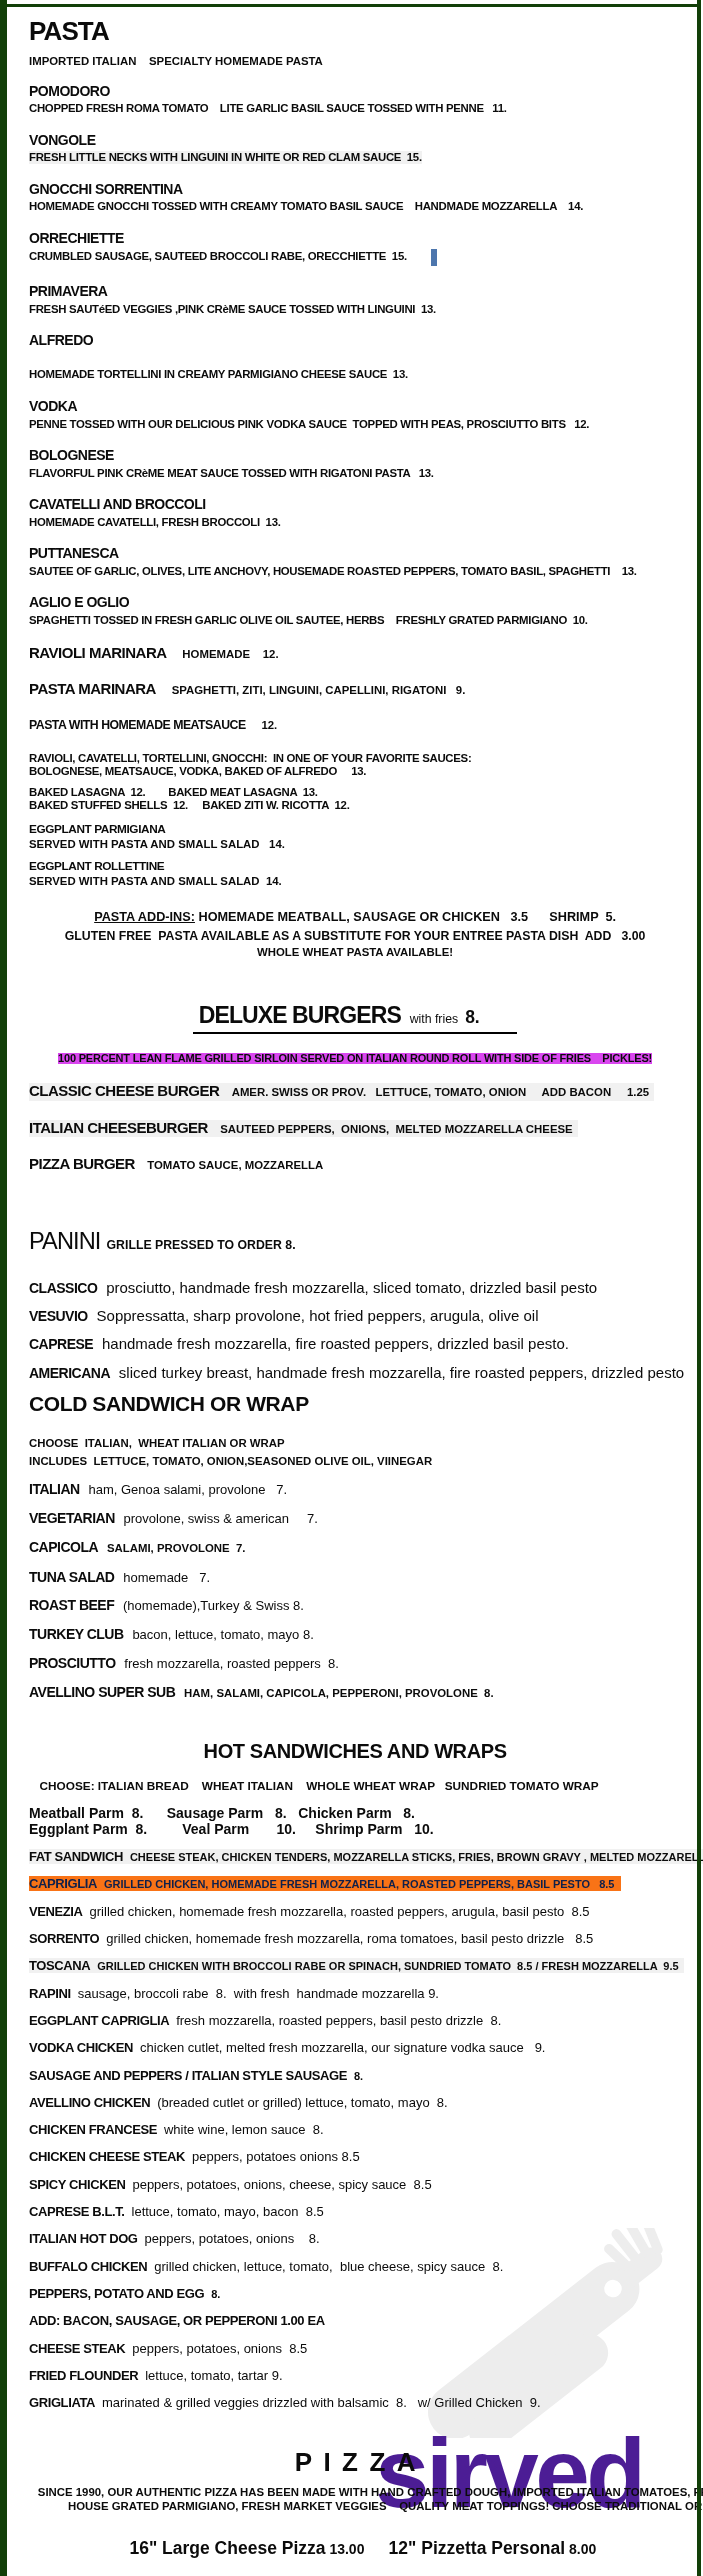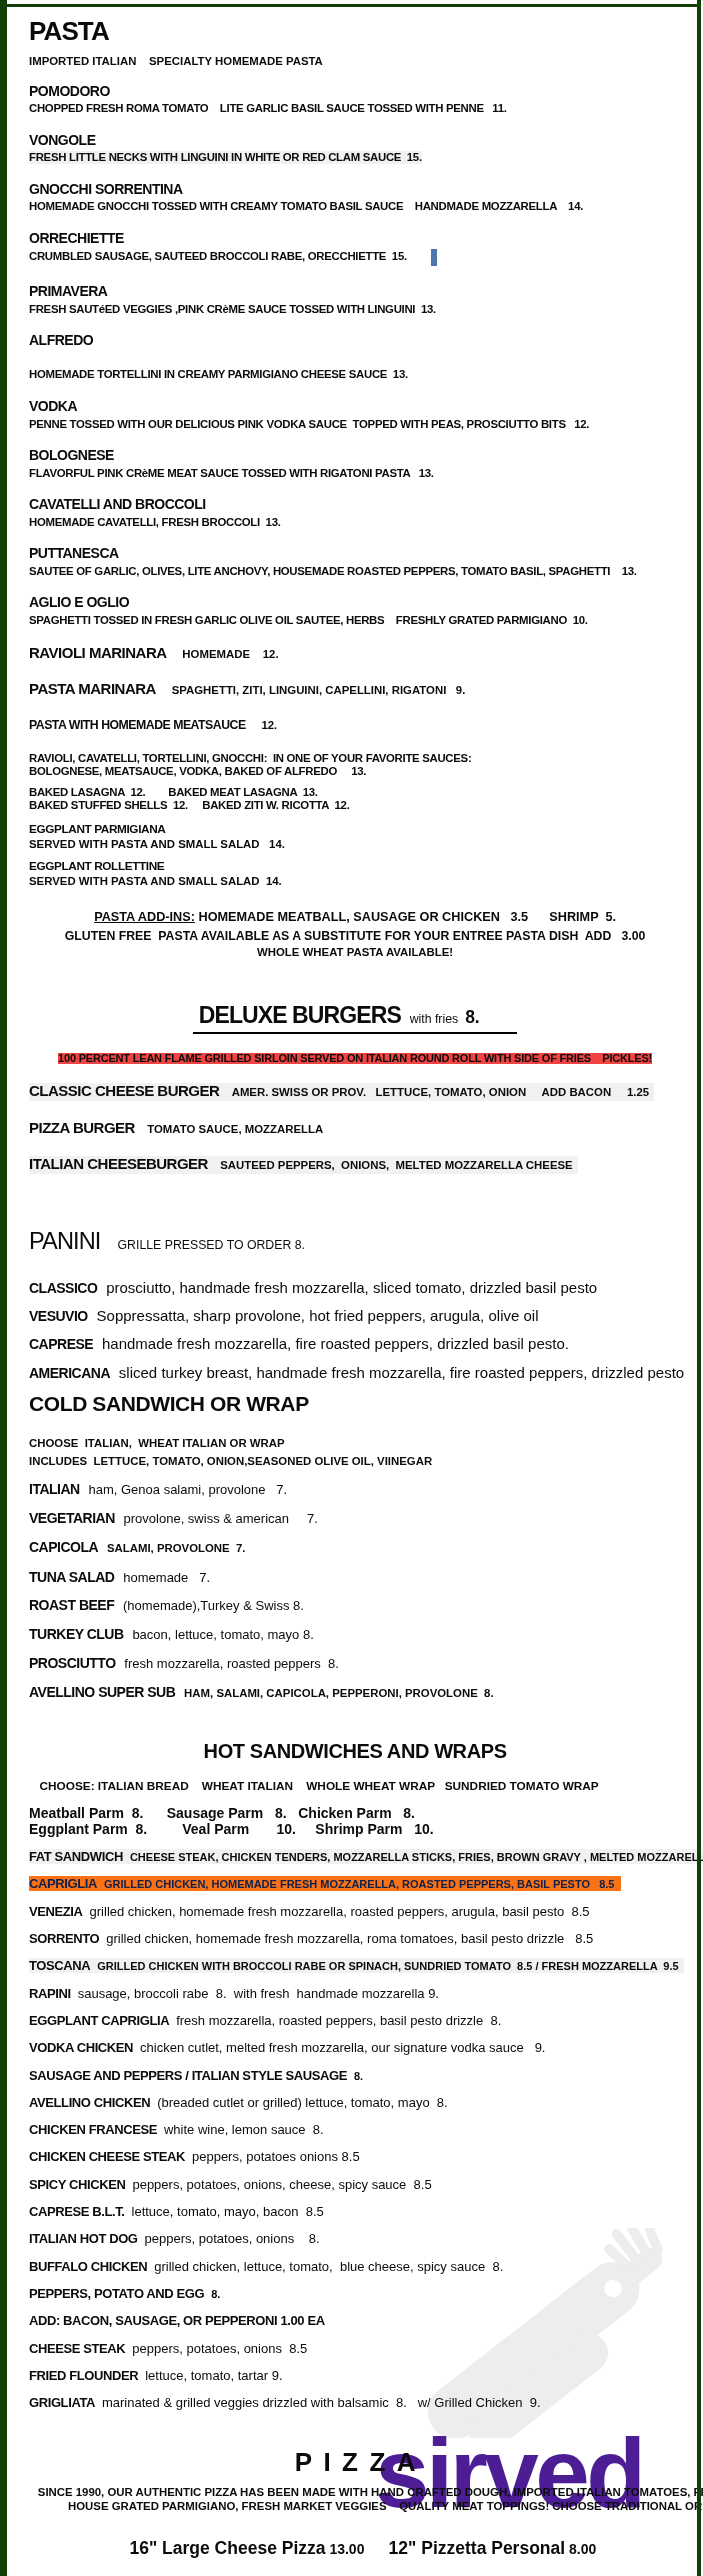--- a/index.html
+++ b/index.html
@@ -43,31 +43,31 @@
   .addins .l2{font-size:12.3px;line-height:13px;margin-top:5.3px;font-weight:bold;white-space:pre;}
   .addins .l3{font-size:11.4px;line-height:11.4px;margin-top:4.4px;font-weight:bold;}
 
   
   .burgers-title{margin-top:44px;text-align:center;}
   .burgers-title .wrap{display:inline-block;border-bottom:2.2px solid #000;padding:0 37px 2.6px 5.3px;}
   .bt1{font-size:23px;font-weight:bold;letter-spacing:-0.9px;}
   .bt2{font-size:12.3px;margin-left:8.8px;}
   .bt3{font-size:17.5px;font-weight:bold;margin-left:7px;}
   .burgers-intro{margin-top:19px;font-size:11px;line-height:11.4px;font-weight:bold;letter-spacing:-0.2px;
-    background:#ef4444;width:fit-content;margin-left:auto;margin-right:auto;white-space:pre;}
+    background:#d946ef;width:fit-content;margin-left:auto;margin-right:auto;white-space:pre;}
   #burgers-items{margin-top:18.4px;}
   .br{margin-bottom:19px;line-height:15.8px;white-space:pre;}
   .br .n{font-size:15px;font-weight:bold;letter-spacing:-0.5px;}
   .br .d{font-size:11.4px;font-weight:bold;margin-left:12.3px;}
   .br.shade{background:#f1f1f1;width:fit-content;padding-right:5.3px;}
 
   
   .panini-h{margin-top:54px;}
   .ph1{font-size:23.6px;font-weight:normal;letter-spacing:-0.9px;text-align:right;}
-  .ph2{font-size:12.3px;font-weight:normal;margin-left:17px;text-align:right;}
+  .ph2{font-size:12.3px;font-weight:bold;margin-left:6px;text-align:right;}
   #panini-items{margin-top:24.5px;}
   .pr{margin-bottom:12.3px;line-height:15px;white-space:pre;}
   .pr .n{font-size:14px;font-weight:bold;letter-spacing:-0.5px;}
   .pr .d{font-size:15px;margin-left:8.8px;}
 
   
   .cold-h{margin-top:10.5px;font-size:21px;line-height:21px;font-weight:bold;letter-spacing:-0.4px;}
   .cold-intro{margin-top:24.5px;}
   .ci{font-size:11.4px;line-height:11.4px;font-weight:bold;white-space:pre;}
   .ci + .ci{margin-top:6.1px;}
@@ -218,22 +218,22 @@
     <div class="l3">WHOLE WHEAT PASTA AVAILABLE!</div>
   </div>
 
   <div class="burgers-title">
     <span class="wrap"><span class="bt1">DELUXE BURGERS</span><span class="bt2">with fries</span><span class="bt3">8.</span></span>
   </div>
   <div class="burgers-intro">100 PERCENT LEAN FLAME GRILLED SIRLOIN SERVED ON ITALIAN ROUND ROLL WITH SIDE OF FRIES    PICKLES!</div>
   <div id="burgers-items">
 
   <div class="br shade"><span class="n">CLASSIC CHEESE BURGER</span><span class="d">AMER. SWISS OR PROV.   LETTUCE, TOMATO, ONION     ADD BACON     1.25</span></div>
+      <div class="br shade"><span class="n">ITALIAN CHEESEBURGER</span><span class="d">SAUTEED PEPPERS,  ONIONS,  MELTED MOZZARELLA CHEESE</span></div>
       <div class="br"><span class="n">PIZZA BURGER</span><span class="d">TOMATO SAUCE, MOZZARELLA</span></div>
-      <div class="br shade"><span class="n">ITALIAN CHEESEBURGER</span><span class="d">SAUTEED PEPPERS,  ONIONS,  MELTED MOZZARELLA CHEESE</span></div>
     </div>
 
   <div class="panini-h"><span class="ph1">PANINI</span><span class="ph2">GRILLE PRESSED TO ORDER  8.</span></div>
   <div id="panini-items">
 
   <div class="pr"><span class="n">CLASSICO</span><span class="d">prosciutto, handmade fresh mozzarella, sliced tomato, drizzled basil pesto</span></div>
       <div class="pr"><span class="n">VESUVIO</span><span class="d">Soppressatta, sharp provolone, hot fried peppers, arugula, olive oil</span></div>
       <div class="pr"><span class="n">CAPRESE</span><span class="d">handmade fresh mozzarella, fire roasted peppers, drizzled basil pesto.</span></div>
       <div class="pr"><span class="n">AMERICANA</span><span class="d">sliced turkey breast, handmade fresh mozzarella, fire roasted peppers, drizzled pesto</span></div>
     </div>

